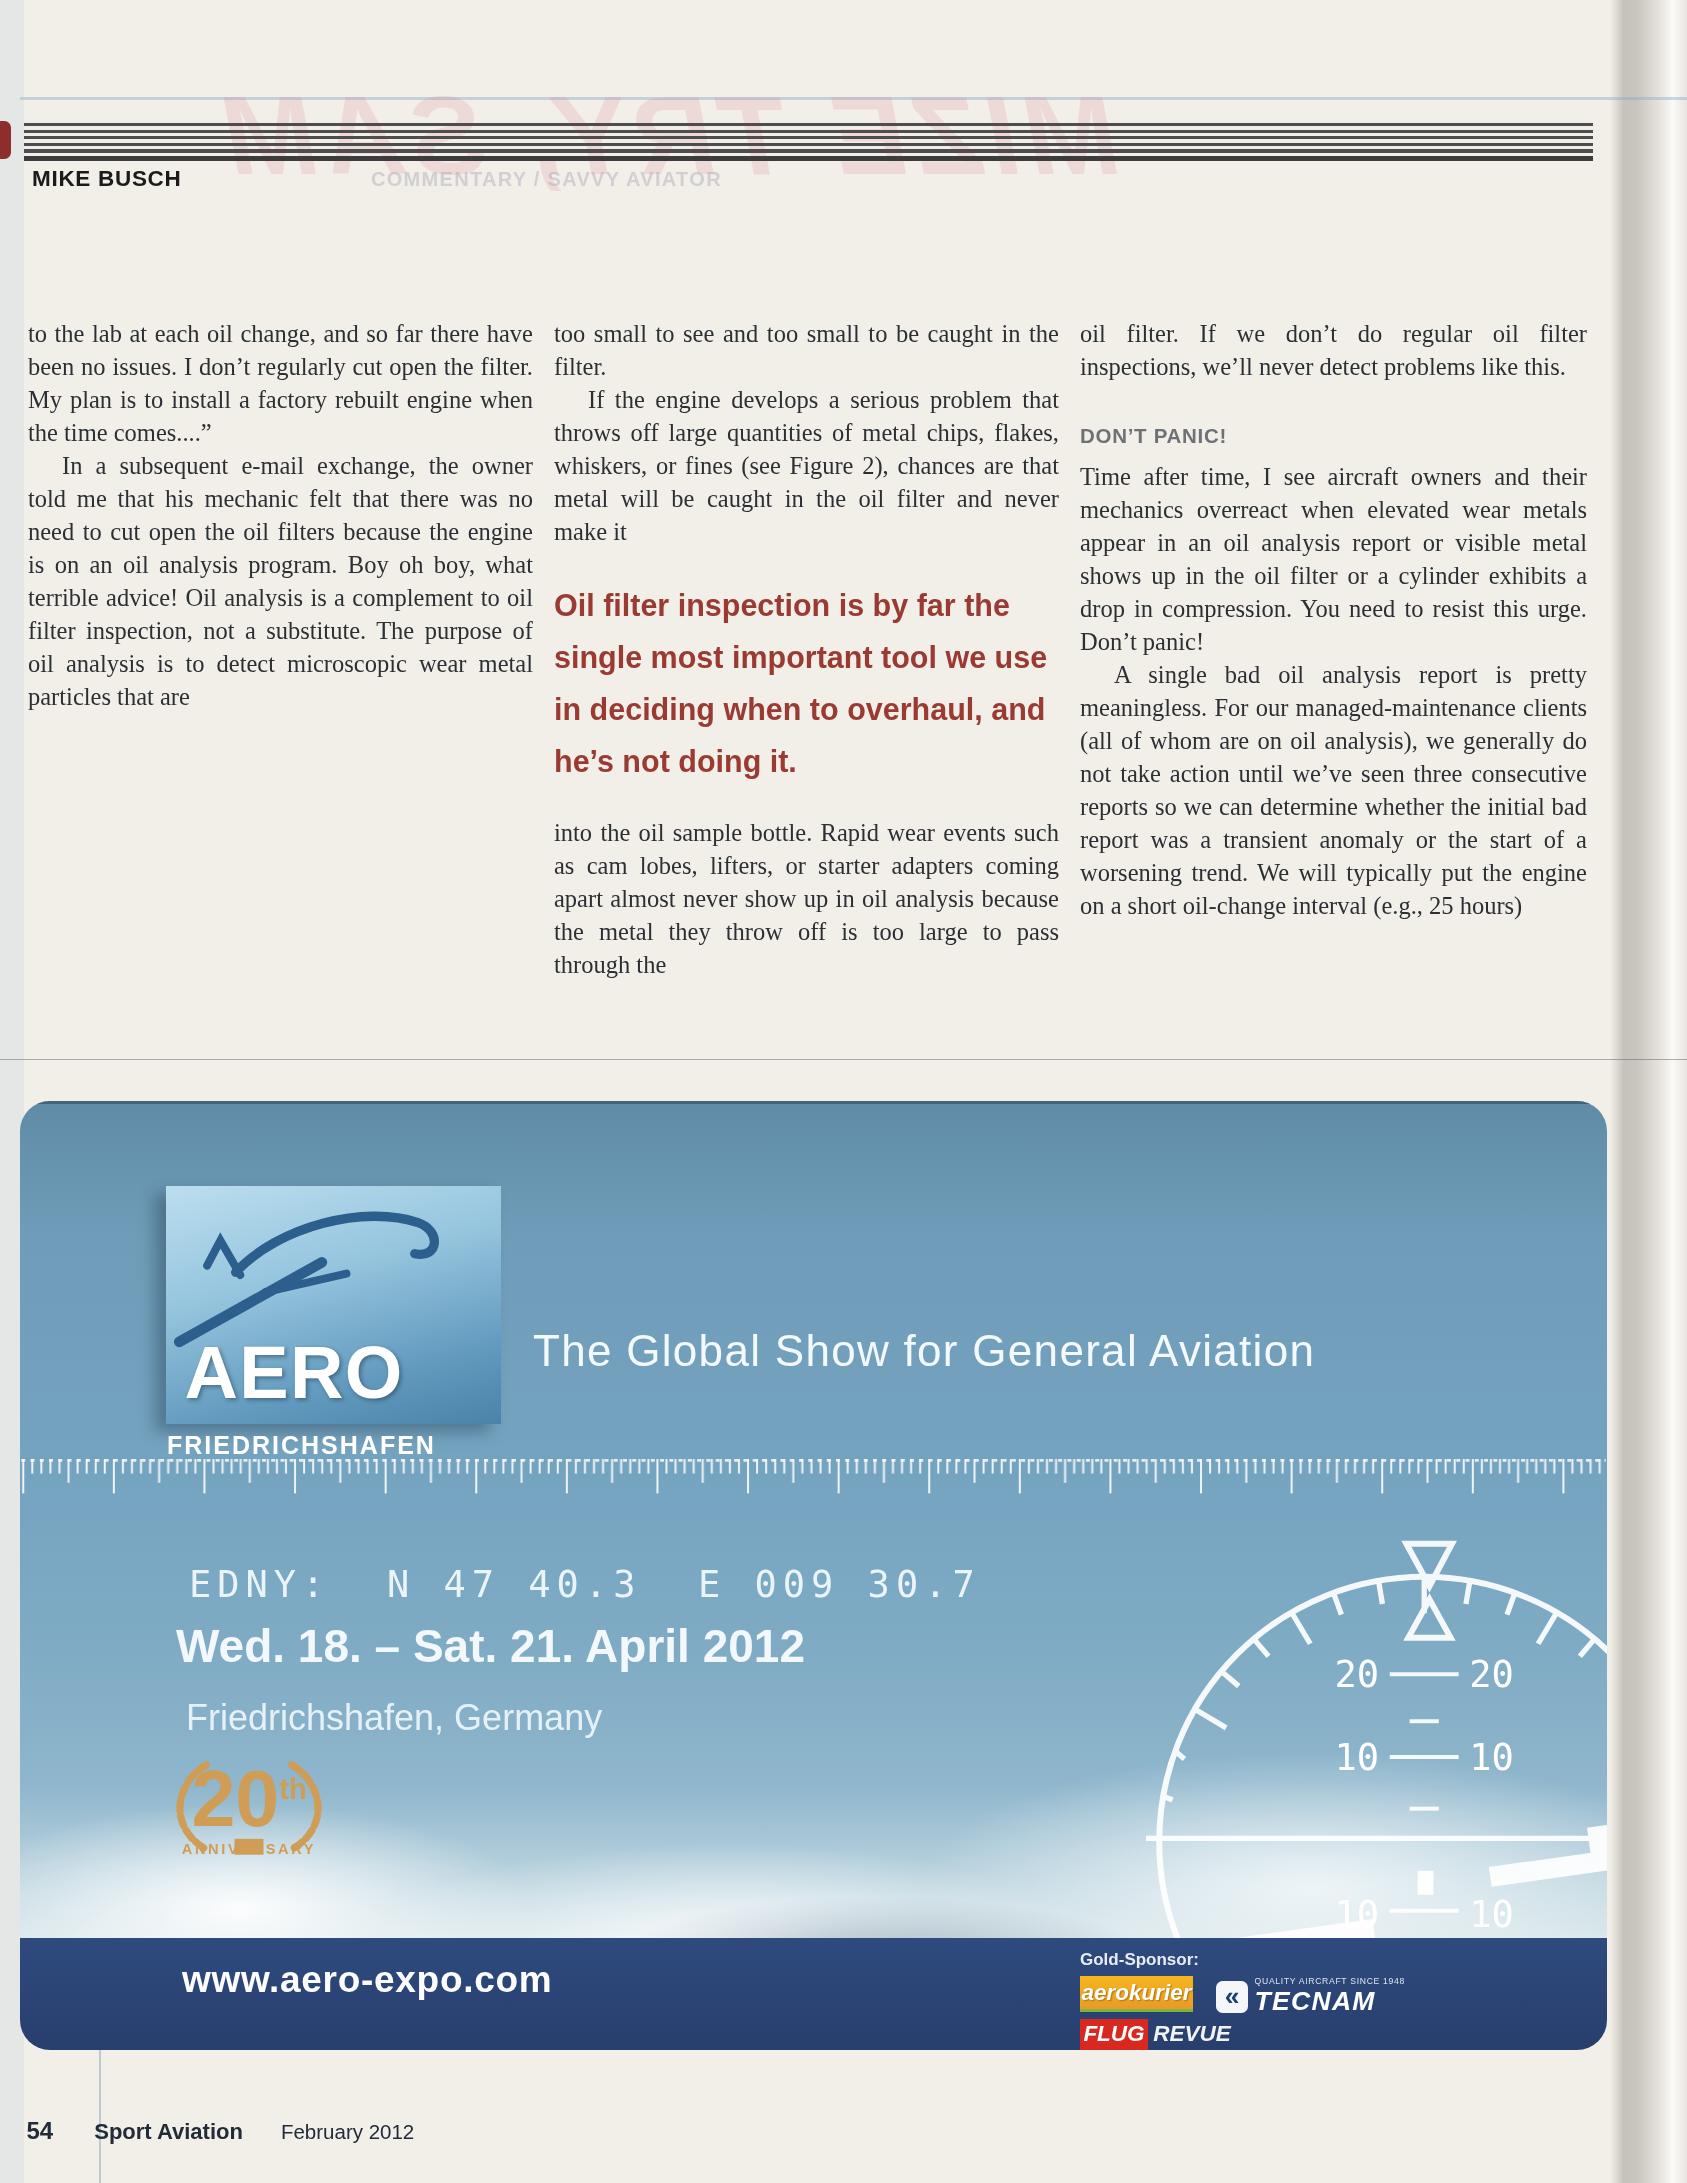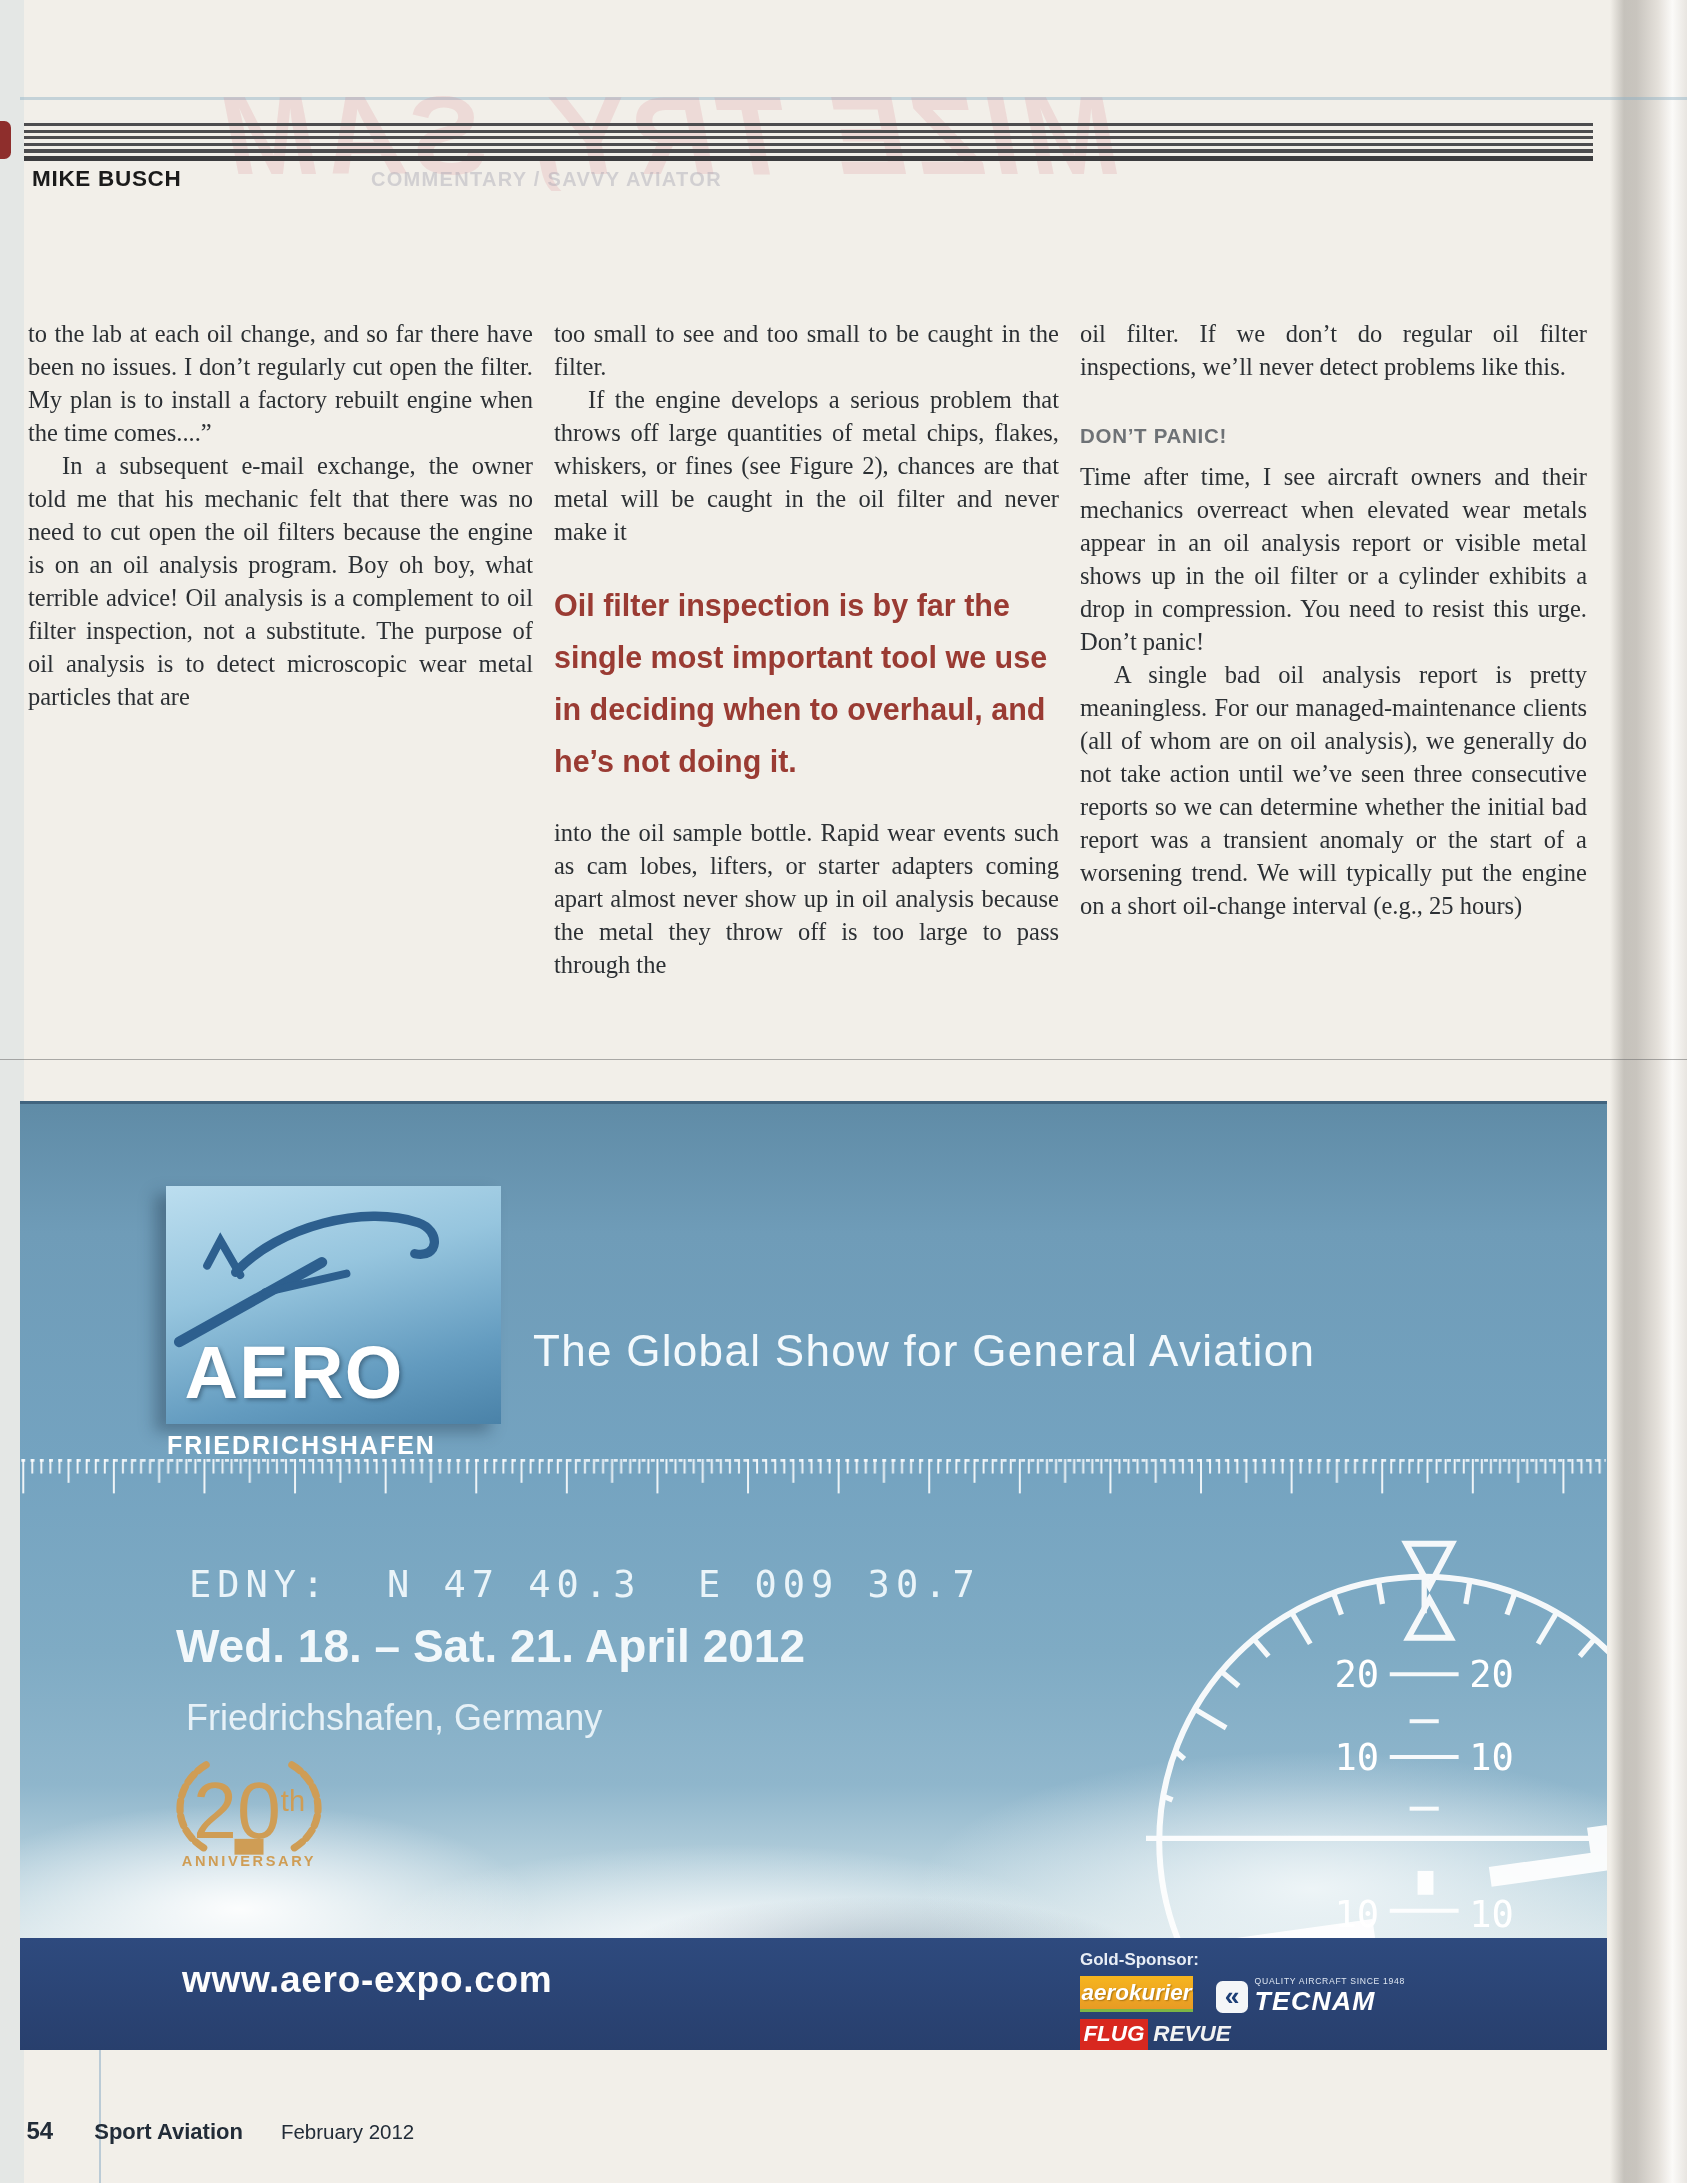--- a/index.html
+++ b/index.html
@@ -34,21 +34,21 @@
   .col p.indent{text-indent:34px;}
   .blk-quote{font-family:"Liberation Sans",sans-serif;font-weight:700;font-size:30.5px;
       line-height:52px;color:#9a3b33;text-align:left;margin:30.5px 0 29px 0;}
   h3.blk-heading{font-family:"Liberation Sans",sans-serif;font-size:20.5px;font-weight:700;
       color:#6e7276;letter-spacing:0.7px;margin:36px 0 8px 0;text-align:left;}
   #mid-rule{left:0;top:1059px;width:1688px;height:1.3px;background:rgba(110,110,110,.55);}
 
   
   #aero-ad{left:20px;top:1101px;width:1587px;height:949px;overflow:hidden;
     background:linear-gradient(180deg,#5f8ba6 0%,#6f9cb8 14%,#74a3c0 38%,
-      #7fabc4 58%,#8fb6cc 72%,#c3d9e2 84%,#e8efef 92%);}
+      #7fabc4 58%,#8fb6cc 72%,#c3d9e2 84%,#e8efef 92%);border-radius:30px;}
   #ad-topline{left:0;top:0;width:100%;height:3.3px;background:rgba(40,70,95,.55);position:absolute;}
 
   .cloud{position:absolute;border-radius:50%;pointer-events:none;}
 
   #aero-logo-box{left:146px;top:85px;width:335px;height:238px;position:absolute;
     background:linear-gradient(165deg,#bcdeef 0%,#96c5de 38%,#639bbf 75%,#4a82a8 100%);
     box-shadow:-10.6px 8px 14.6px rgba(20,40,60,.35);}
   #aero-logo-text{position:absolute;left:18.5px;bottom:9.3px;font-size:74px;font-weight:800;
     color:#fff;letter-spacing:1.3px;text-shadow:2px 2px 4px rgba(20,40,60,.45);}
   #aero-logo-sub{left:147px;top:330px;position:absolute;font-size:25px;font-weight:700;
@@ -57,21 +57,21 @@
     color:#f3f9fc;letter-spacing:1.3px;}
 
   #ad-ruler{left:0;top:358px;position:absolute;}
 
   #ad-coords{left:169px;top:462px;position:absolute;font-family:"DejaVu Sans Mono",monospace;
     font-size:37px;color:#eaf4f9;letter-spacing:6px;white-space:pre;}
   #ad-dates{left:156px;top:518px;position:absolute;font-size:46px;font-weight:700;color:#f2f8fb;}
   #ad-location{left:166px;top:596px;position:absolute;font-size:36px;font-weight:400;color:#e6f1f7;}
 
   #anniv{left:123px;top:649px;position:absolute;width:212px;text-align:center;color:#cf9d55;}
-  #anniv .num{font-size:79px;font-weight:400;line-height:79px;margin-top:12px;}
+  #anniv .num{font-size:79px;font-weight:700;line-height:79px;}
   #anniv .sup{font-size:29px;vertical-align:super;}
   #anniv .lbl{font-size:14.6px;font-weight:700;letter-spacing:2.6px;margin-top:2.6px;}
 
   #ad-bar{left:0;top:837px;width:1587px;height:112px;position:absolute;
     background:linear-gradient(180deg,#2e4a7e 0%,#283f6d 100%);}
   #ad-url{left:162px;top:21px;position:absolute;font-size:37px;font-weight:700;
     color:#fdfdfd;letter-spacing:0.7px;}
   #sponsor-label{left:1060px;top:12px;position:absolute;font-size:17px;font-weight:700;color:#e8edf5;}
   #lg-aerokurier{left:1060px;top:38px;position:absolute;width:113px;height:33px;
     background:linear-gradient(180deg,#f6b51e,#e89b25);border-bottom:3.3px solid #7db544;

